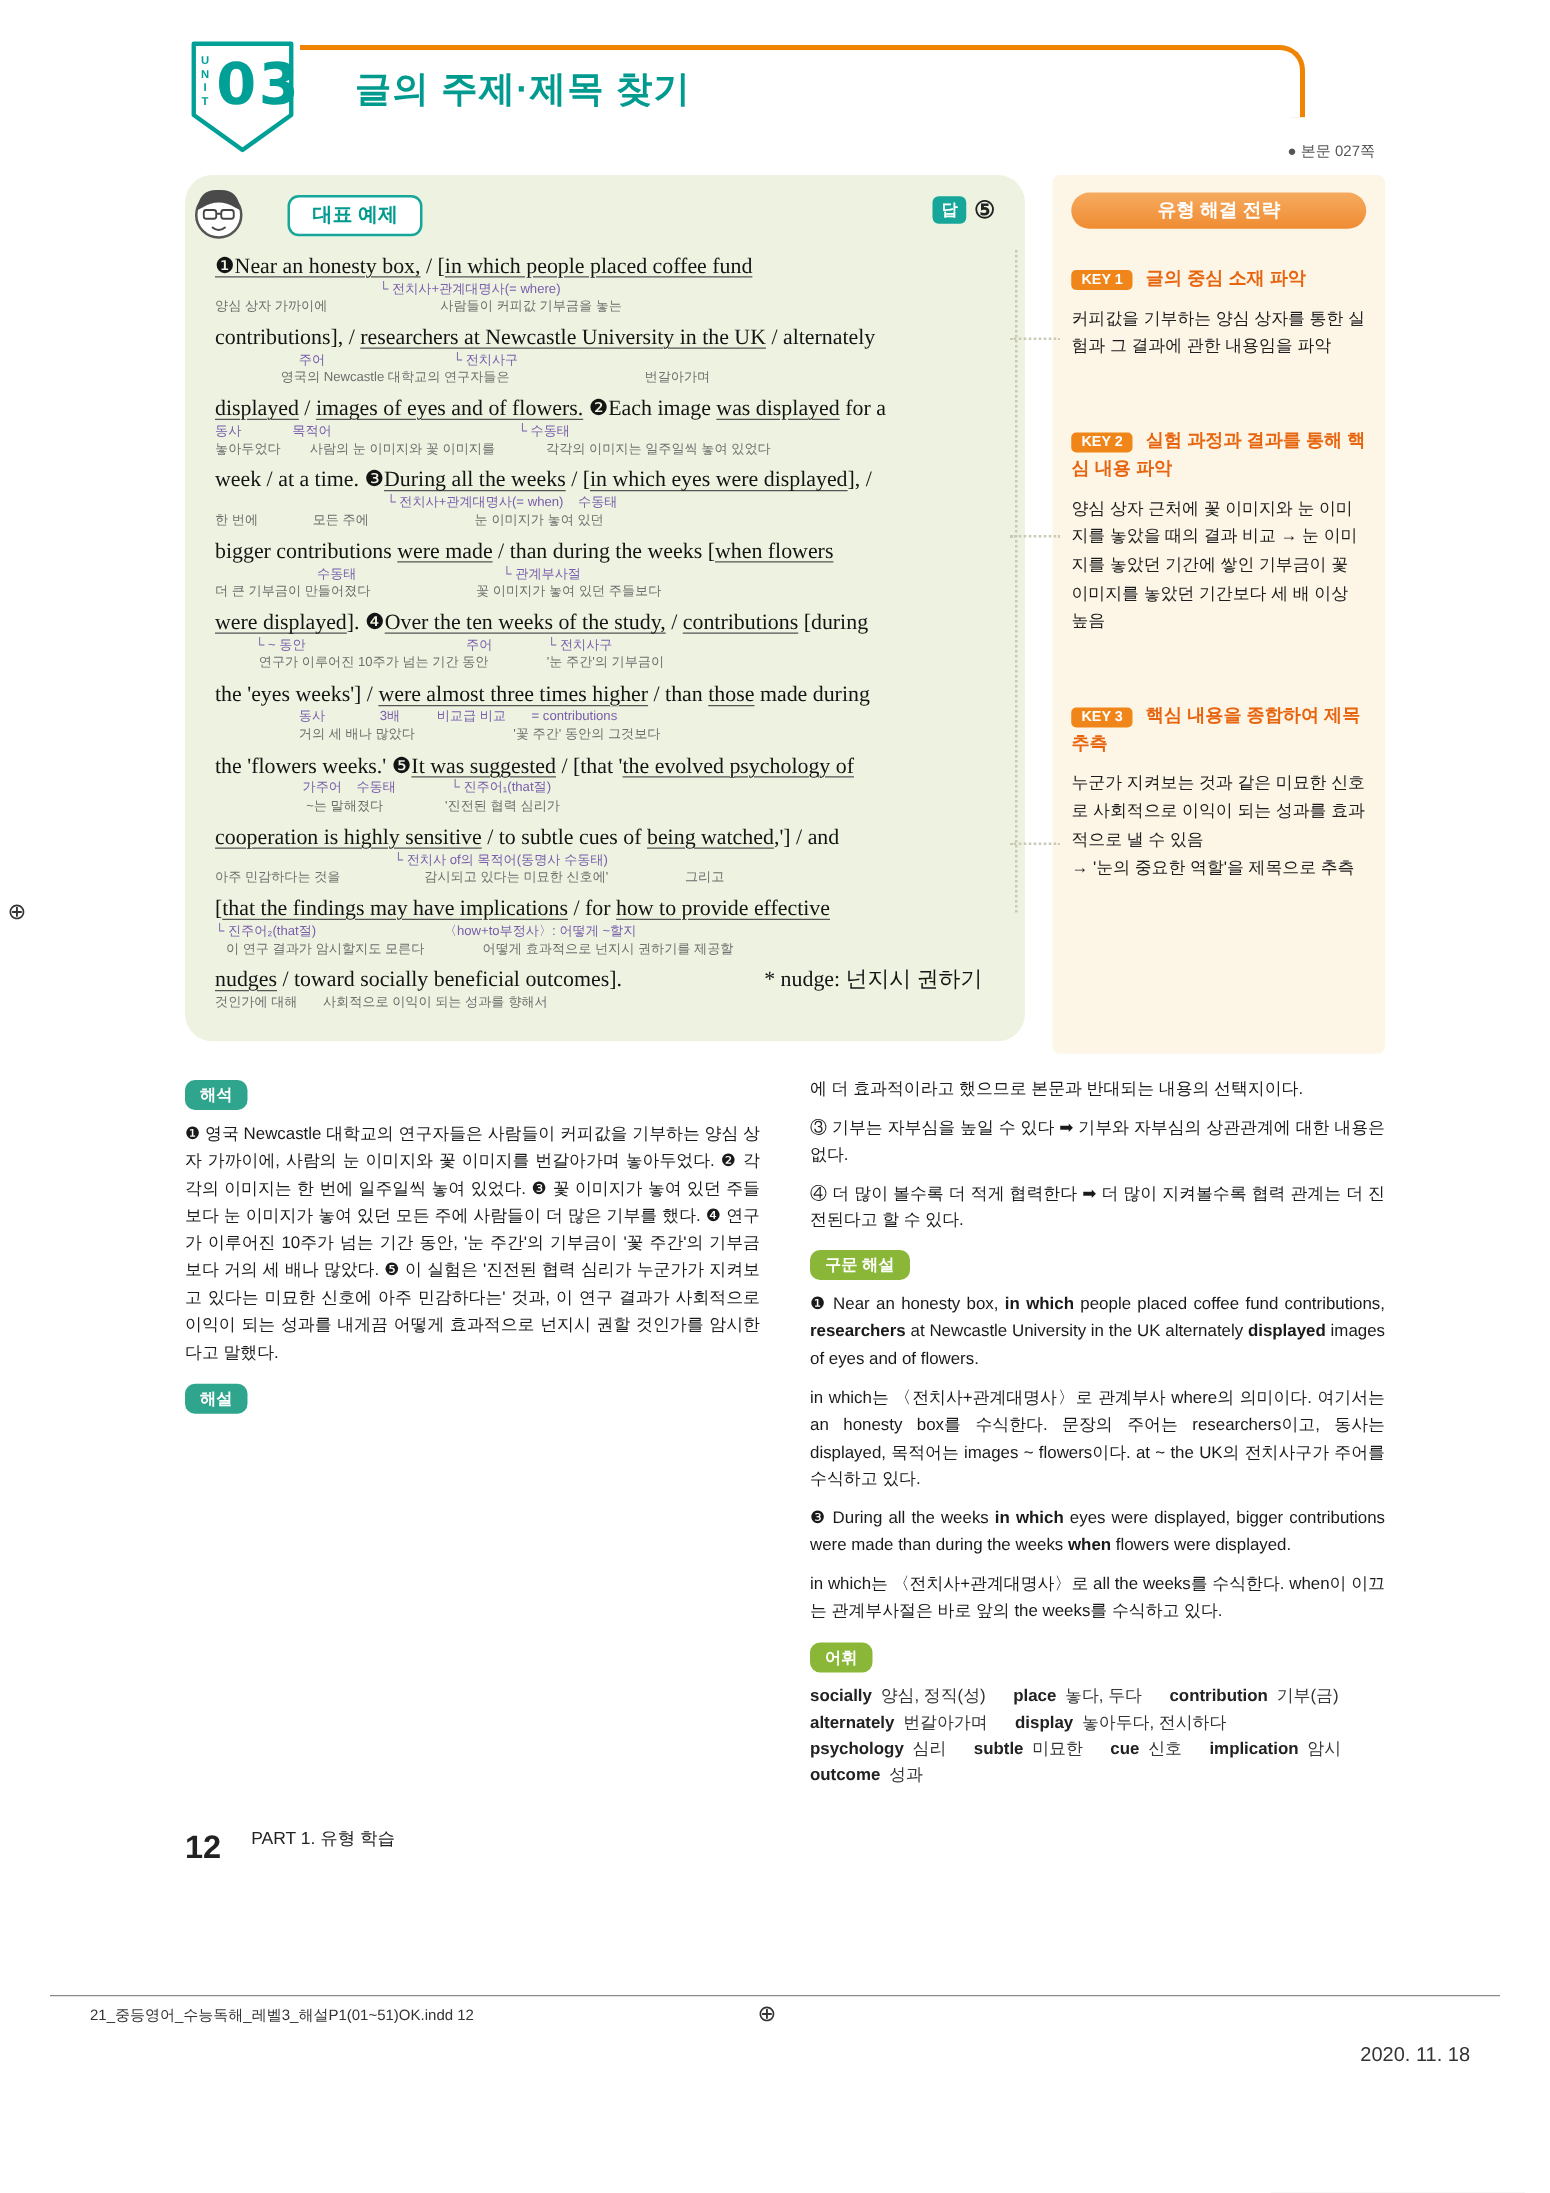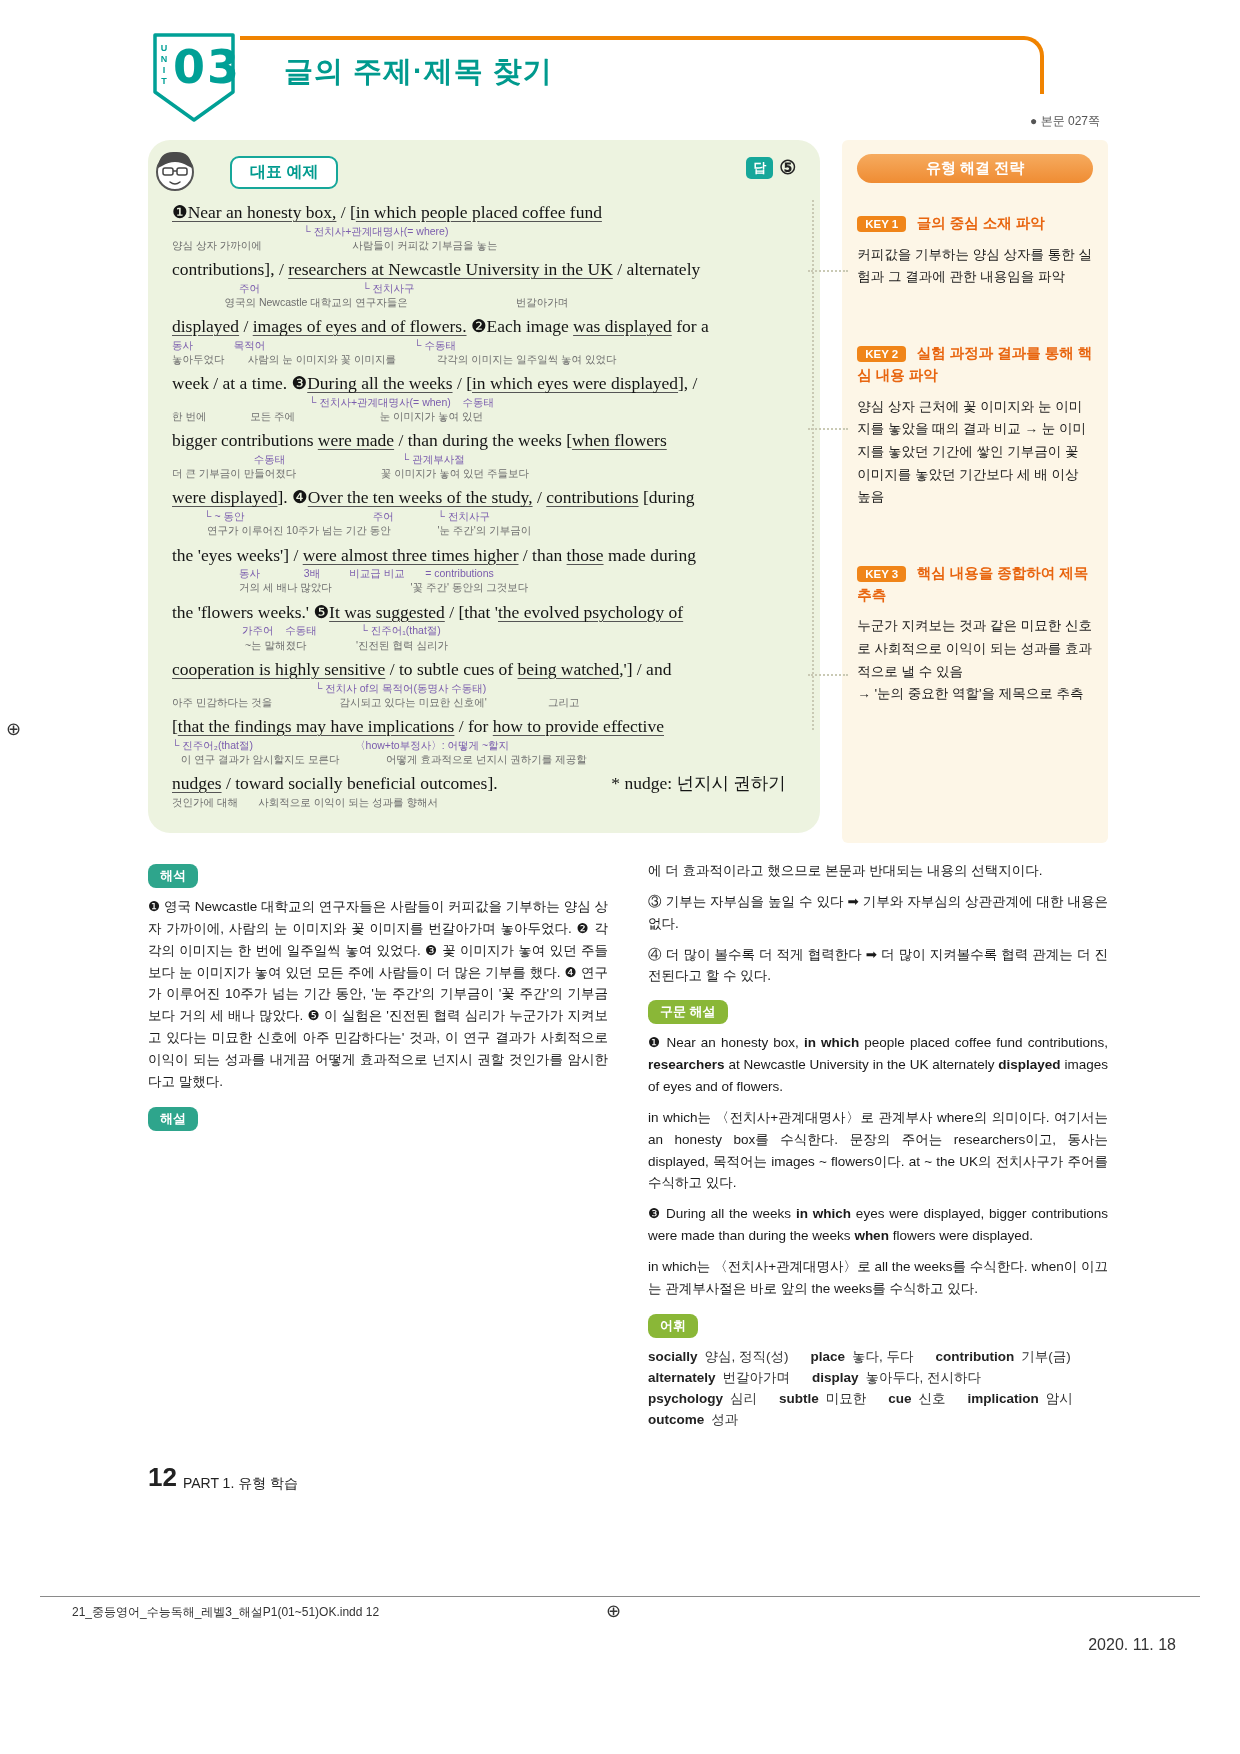--- a/index.html
+++ b/index.html
@@ -71,21 +71,21 @@
   .badge.teal { background:#2ea58c; }
   .badge.olive { background:#8ab737; }
   .body { font-size:13.5px; line-height:1.62; margin:0 0 9px; text-align:justify; color:#1a1a1a; }
   section { margin-bottom:10px; }
   .gumun-block { margin-bottom:8px; }
   .vocab { display:flex; flex-wrap:wrap; column-gap:22px; row-gap:3px; font-size:13.5px; margin-top:2px; }
   .vocab-item b { margin-right:7px; }
   .vocab-item span { color:#333; }
 
   
-  .footer { position:absolute; top:1462px; left:148px; display:flex; align-items:flex-end; gap:6px; }
+  .footer { position:absolute; top:1462px; left:148px; display:flex; align-items:flex-start; gap:24px; }
   .pg { font-size:26px; font-weight:bold; }
   .pt { font-size:14px; }
   .print-rule { position:absolute; top:1596px; left:40px; width:1160px; border-top:1px solid #8a8a8a; }
   .print-left { position:absolute; top:1604px; left:72px; font-size:12px; color:#333; }
   .print-center { position:absolute; top:1600px; left:606px; font-size:18px; color:#333; }
   .print-right { position:absolute; top:1604px; right:64px; font-size:16px; color:#333;margin-top:32px; }
   .side-reg { position:absolute; top:718px; left:6px; font-size:18px; color:#333; }
 </style>
 </head>
 <body>

